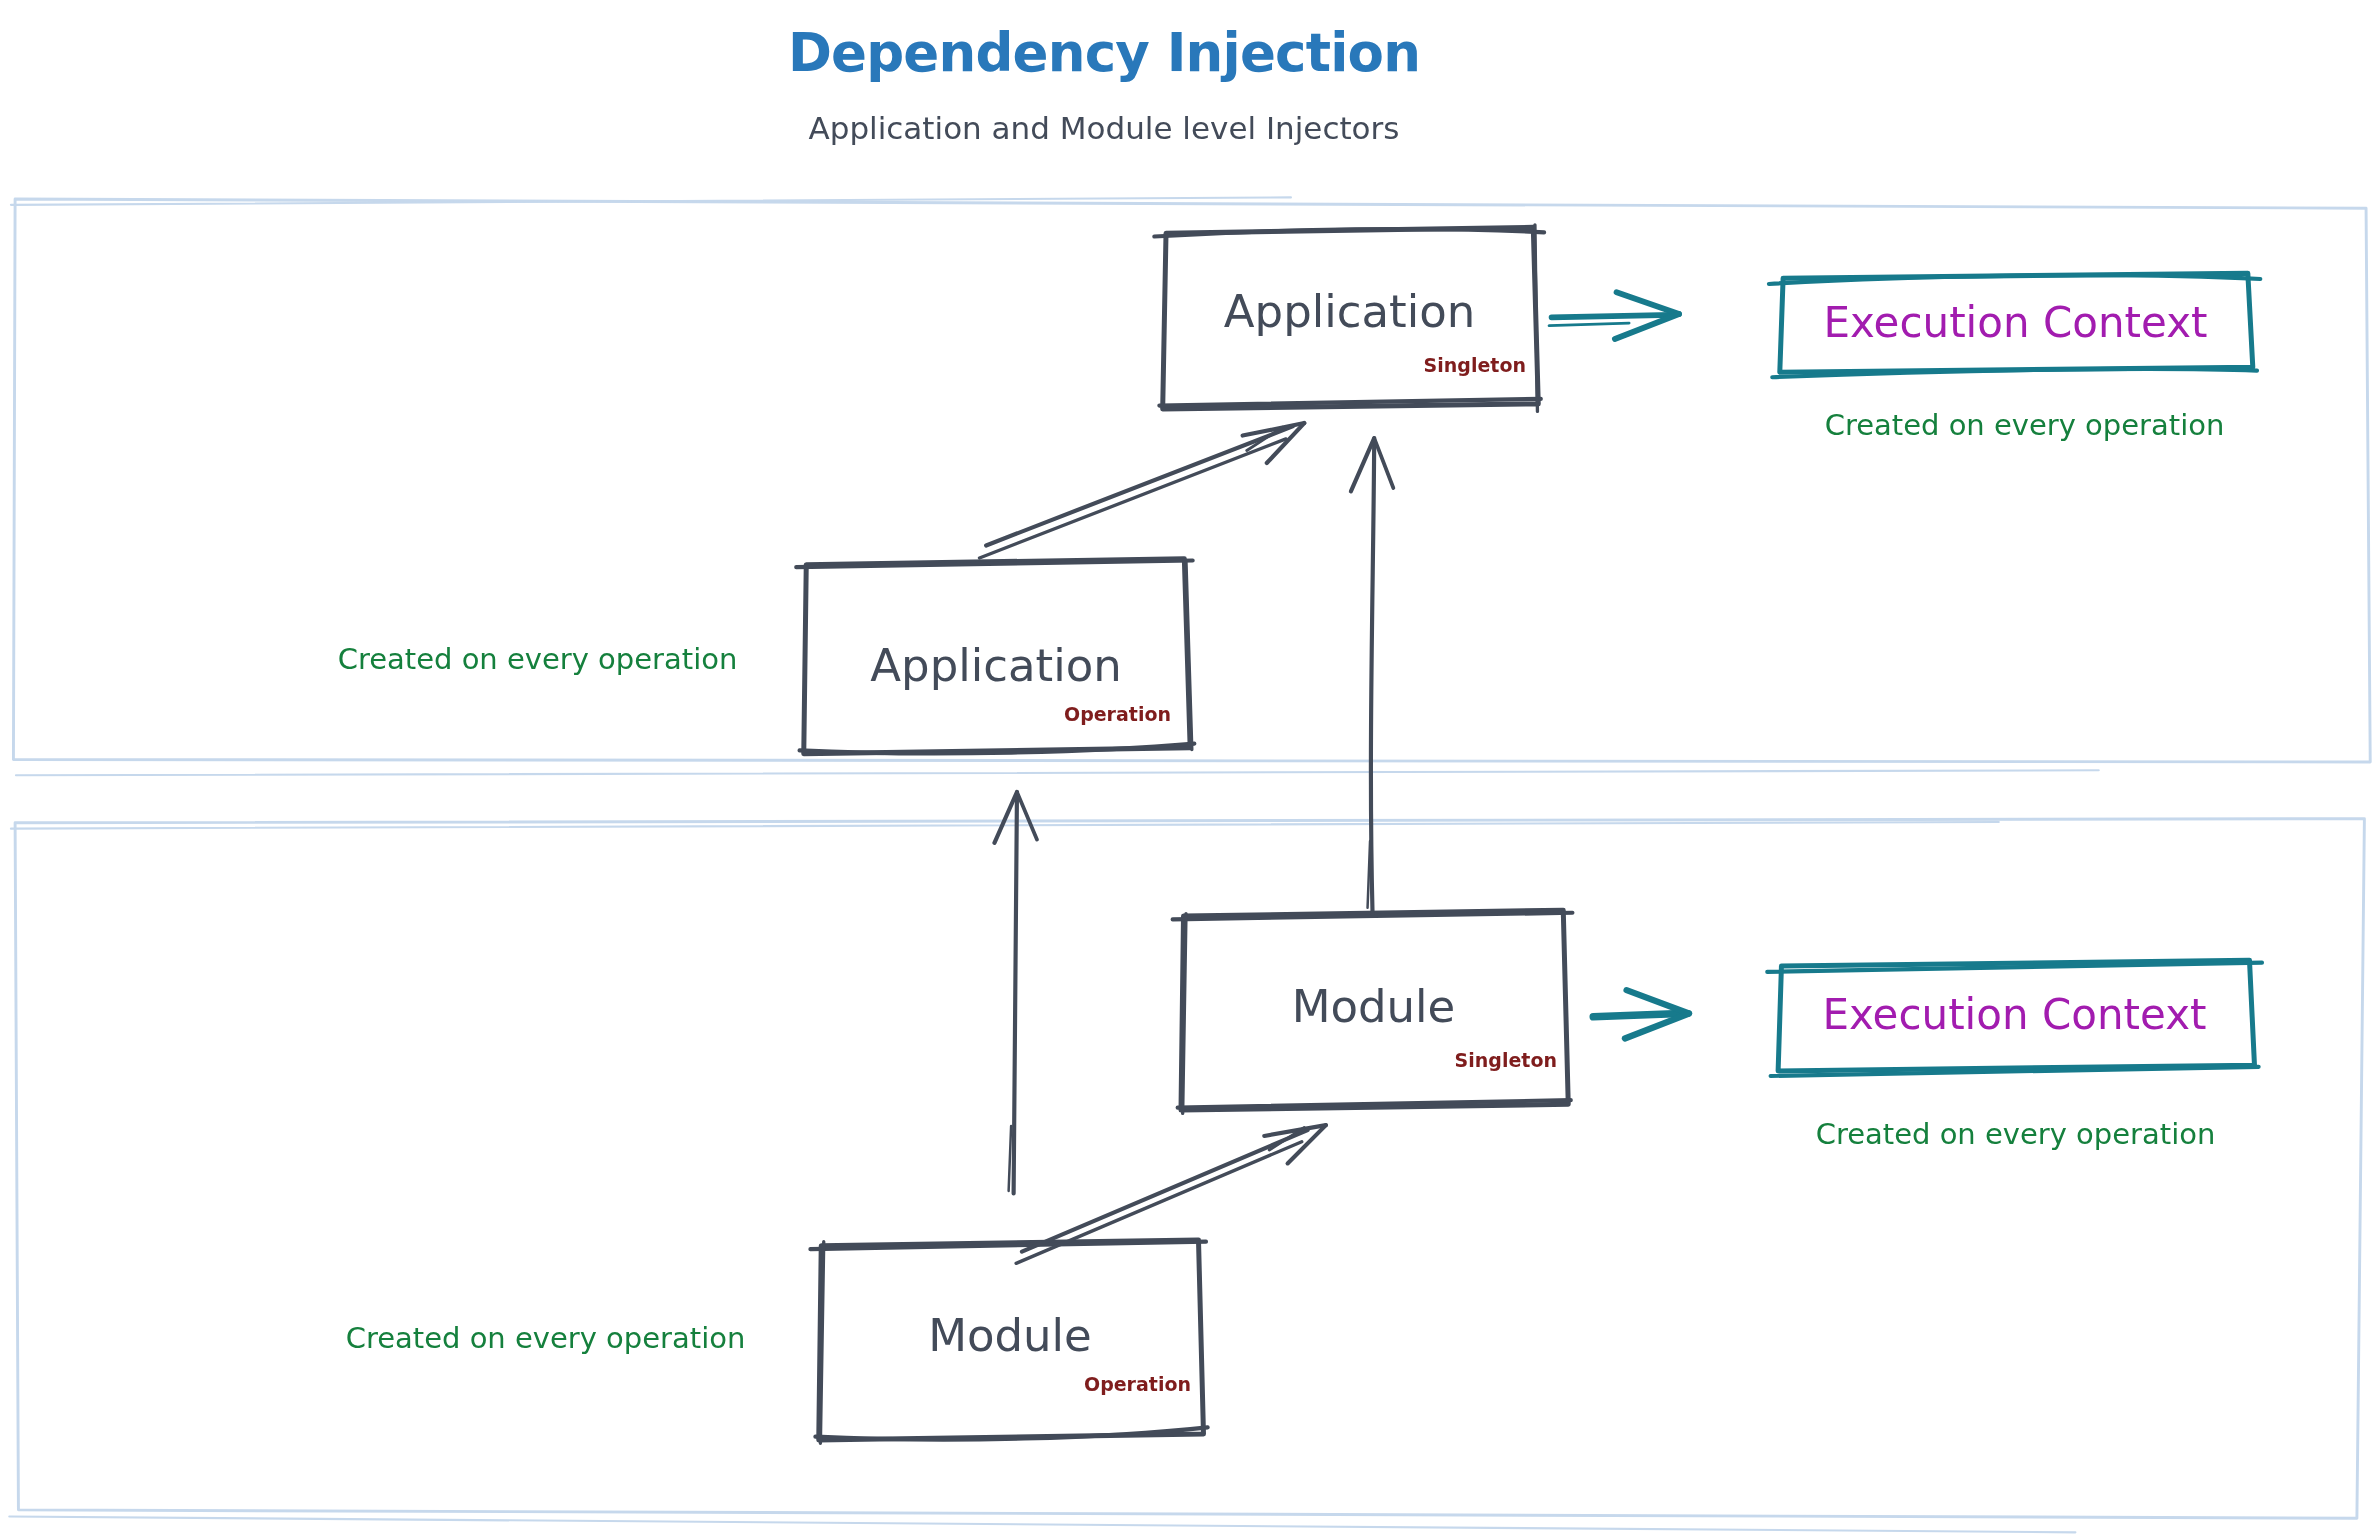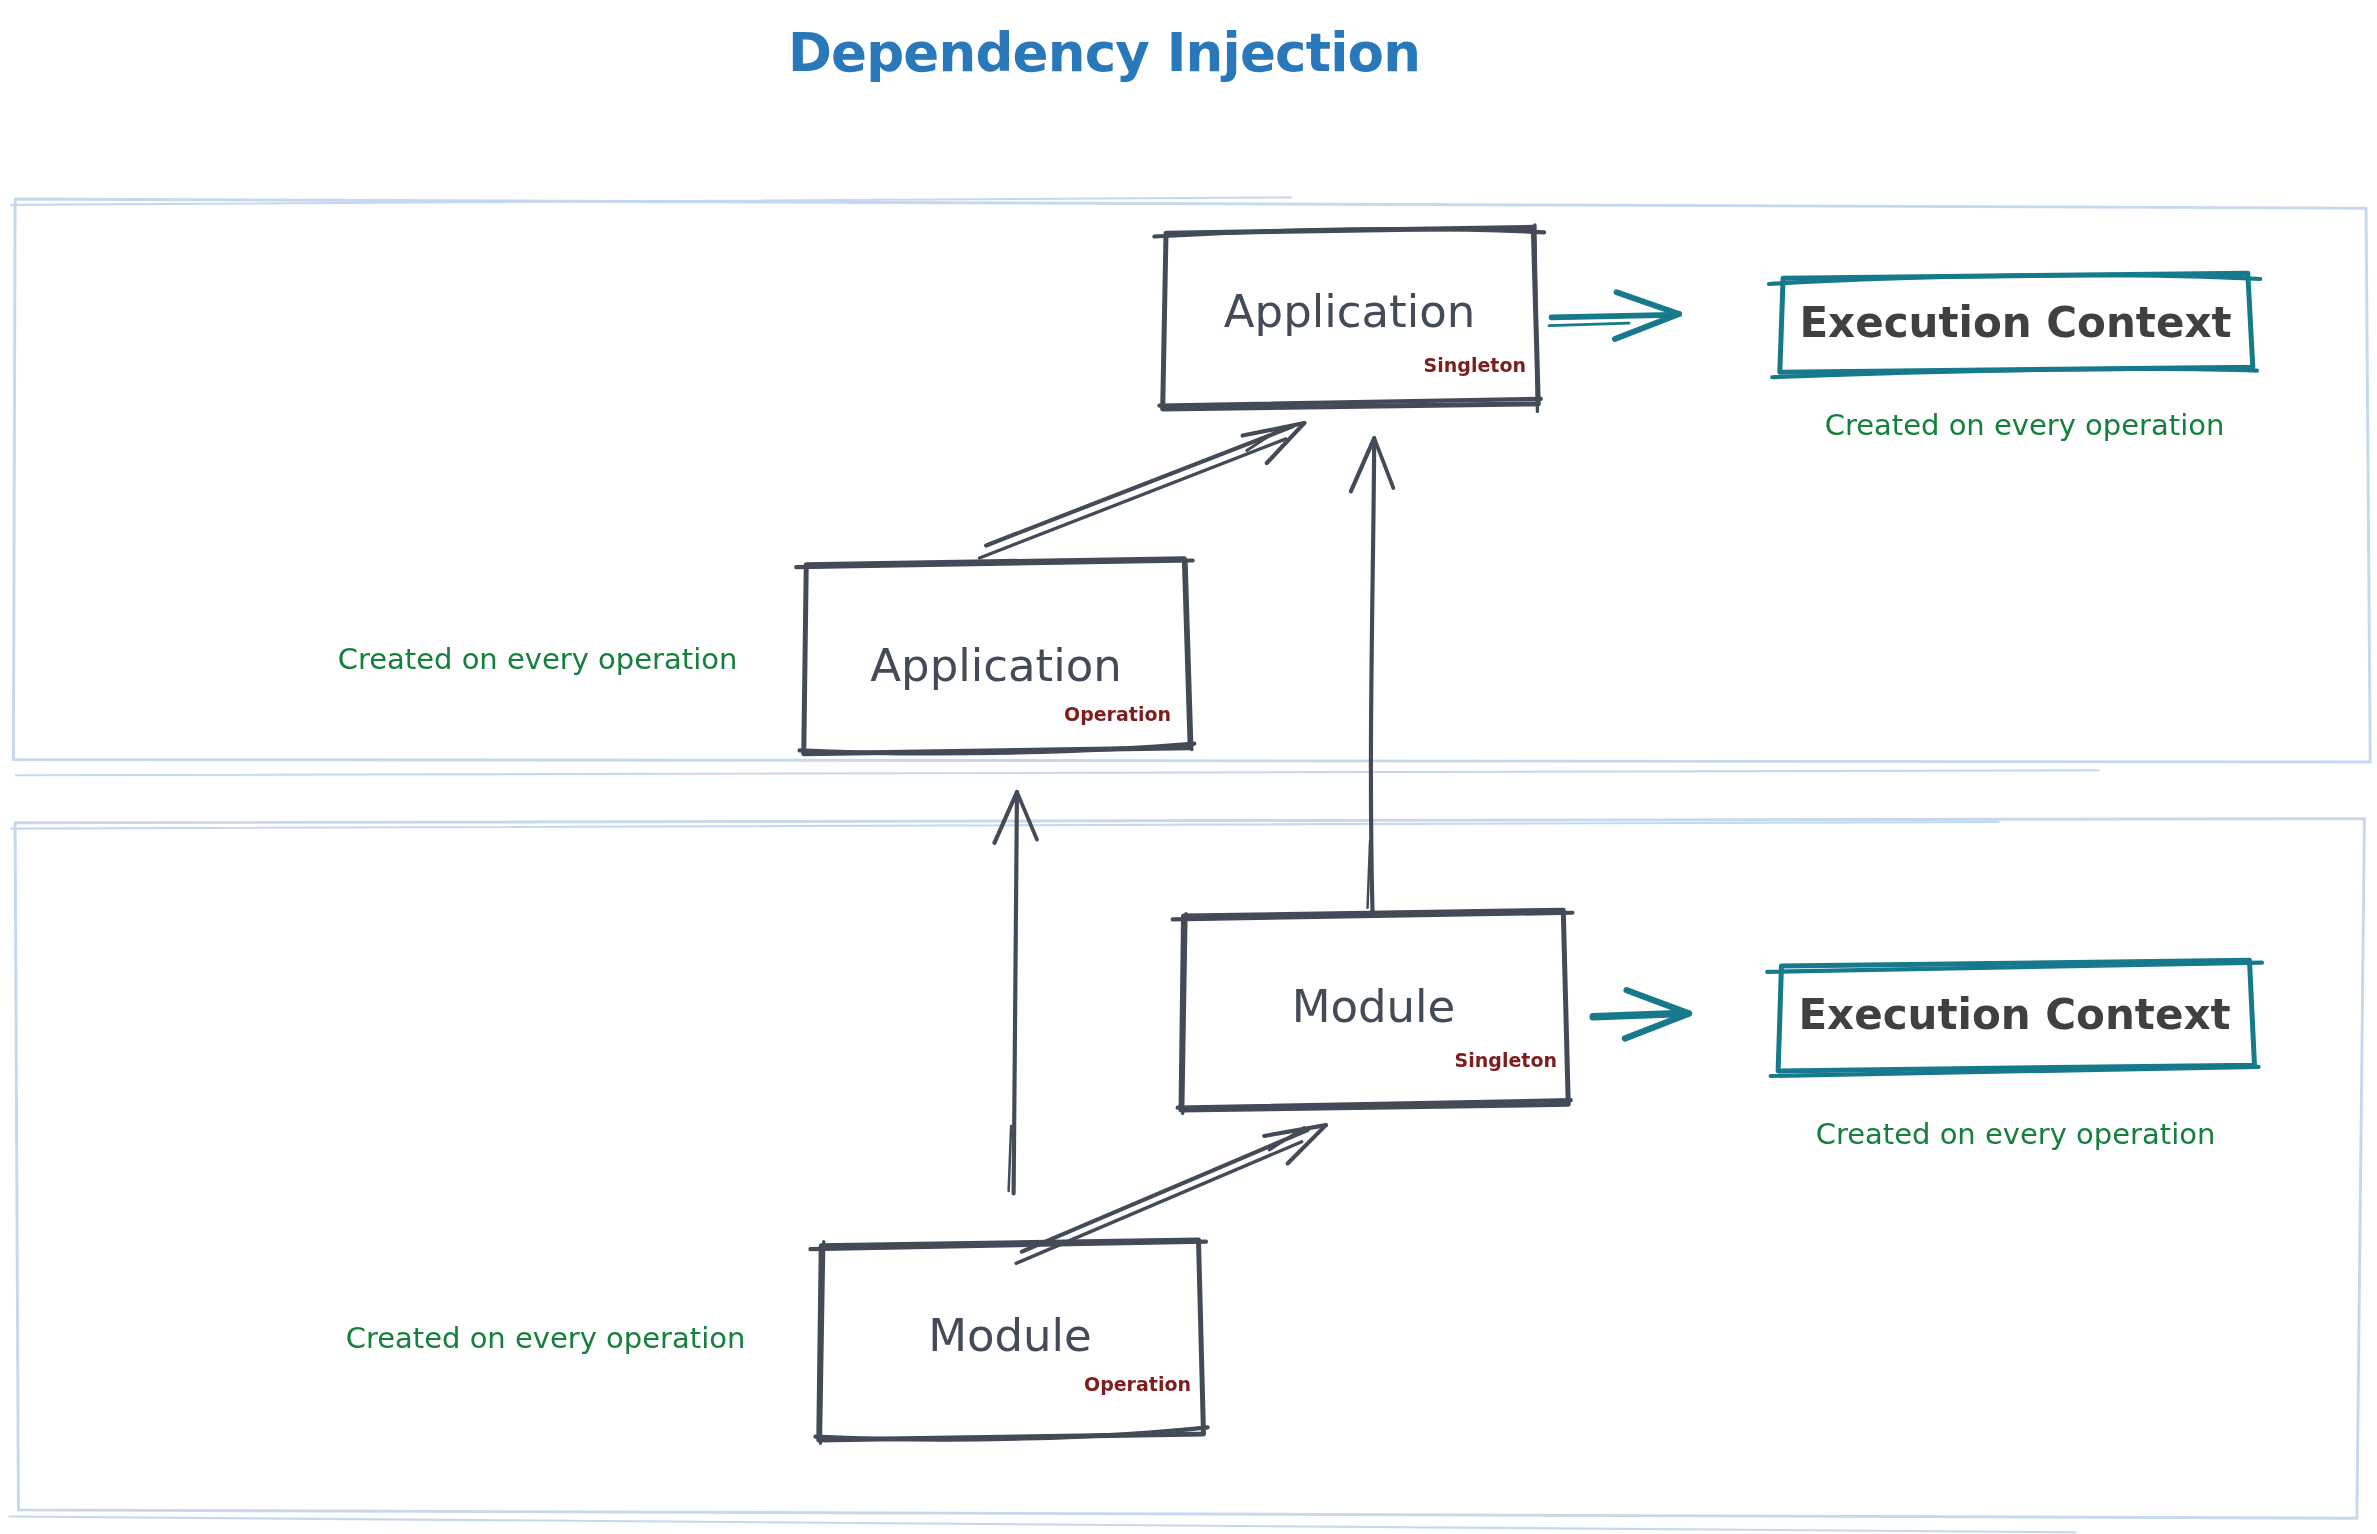--- a/index.html
+++ b/index.html
@@ -41,21 +41,21 @@
   }
   .app-level-label { left: 55px; top: 252px; }
   .module-level-label { left: 55px; top: 876px; }
   .box-title {
     font-size: 45px; font-weight: 500; color: #434b59; line-height: 1.2;
   }
   .box-tag {
     font-size: 19px; font-weight: 600; color: #7f1d1d; line-height: 1.25;
   }
   .exec-label {
-    font-size: 42px; font-weight: 700; color: #404040; line-height: 1.2;
+    font-size: 42px; font-weight: 400; color: #a21caf; line-height: 1.2;
   }
   .caption {
     font-size: 29px; font-weight: 500; color: #15803d; line-height: 1.25;
   }
   .app-singleton-title { left: 1162px; top: 285px; width: 375px; }
   .app-singleton-tag   { right: 851px; top: 354px; }
   .exec-top-label      { left: 1780px; top: 298px; width: 471px; }
   .exec-top-caption    { left: 1783px; top: 407px; width: 483px; }
   .app-operation-title { left: 805px;  top: 639px; width: 382px; }
   .app-operation-tag   { right: 1206px; top: 703px; }
@@ -171,20 +171,21 @@
 
     <g>
       <path class="teal-stroke" stroke-width="9" d="M 1913 1221 L 2018 1217"></path>
       <path class="teal-stroke" stroke-width="7.5" d="M 2028 1217 L 1953 1189"></path>
       <path class="teal-stroke" stroke-width="7.5" d="M 2028 1217 L 1951 1247"></path>
     </g>
 
   </svg>
 
   <div class="txt title center">Dependency Injection</div>
+  <div class="txt subtitle center">Application and Module level Injectors</div>
 
 
   <div class="txt box-title center app-singleton-title">Application</div>
   <div class="txt box-tag app-singleton-tag">Singleton</div>
 
   <div class="txt exec-label center exec-top-label">Execution Context</div>
   <div class="txt caption center exec-top-caption">Created on every operation</div>
 
   <div class="txt box-title center app-operation-title">Application</div>
   <div class="txt box-tag app-operation-tag">Operation</div>

